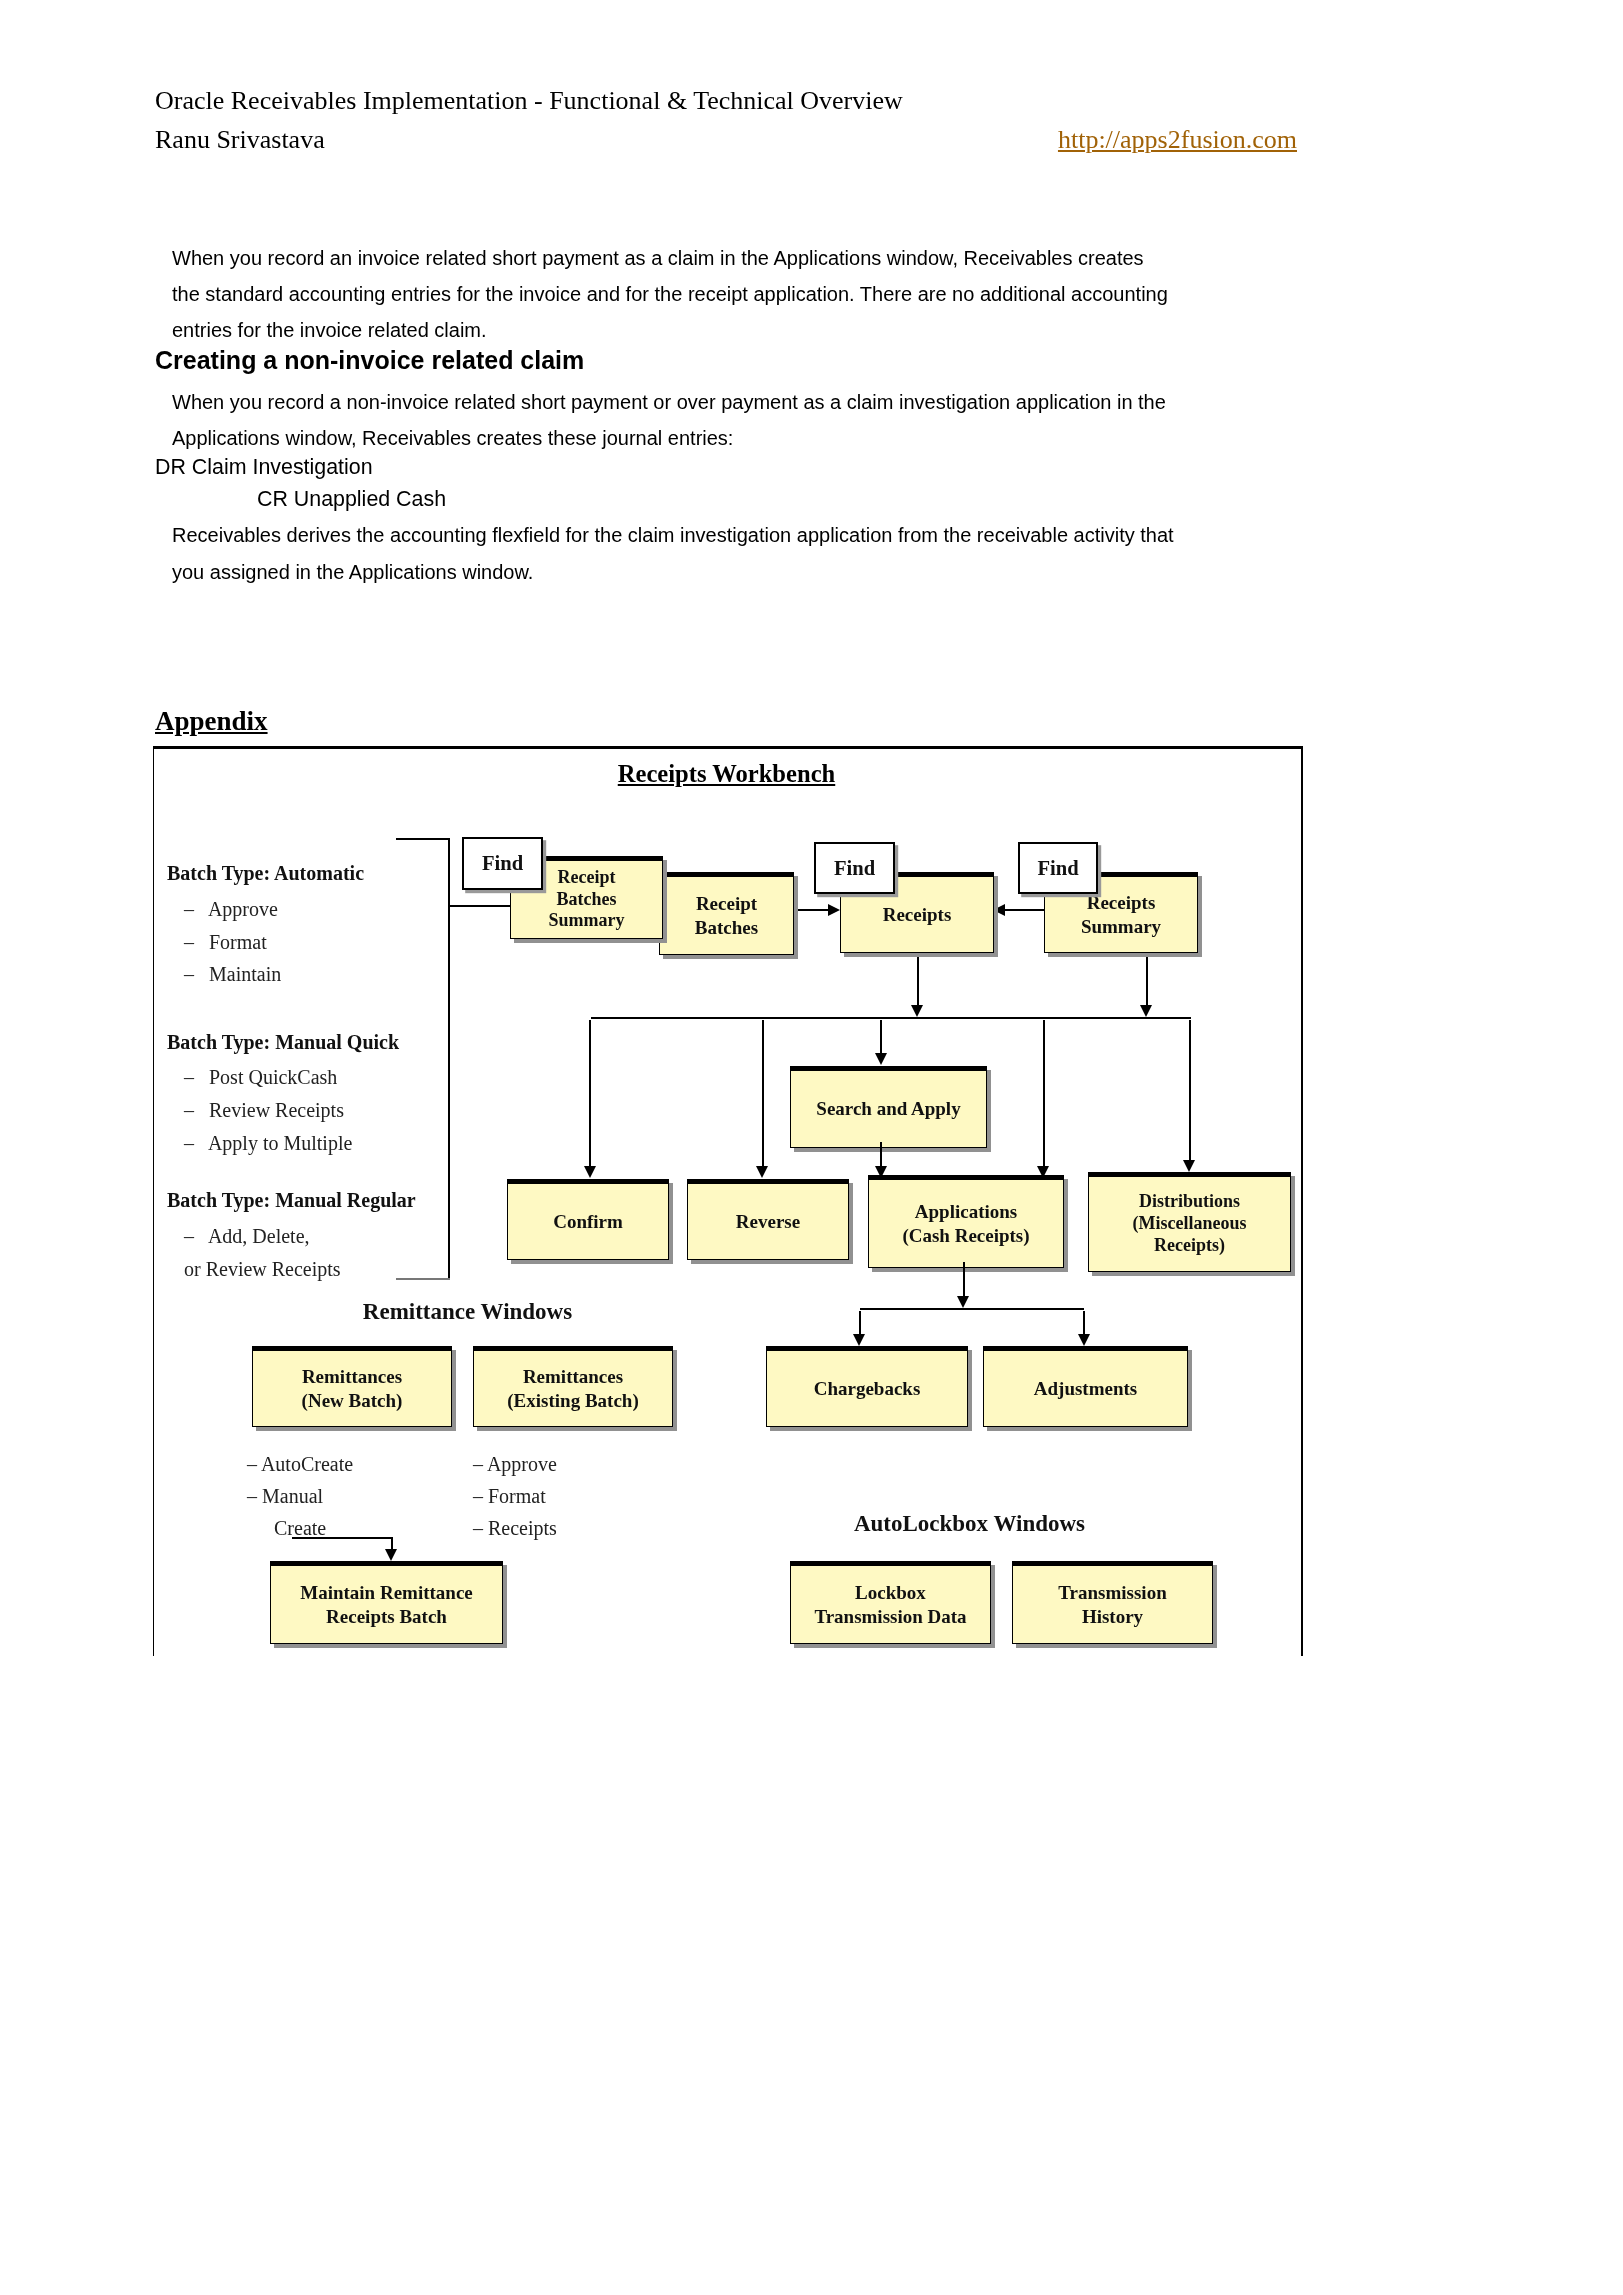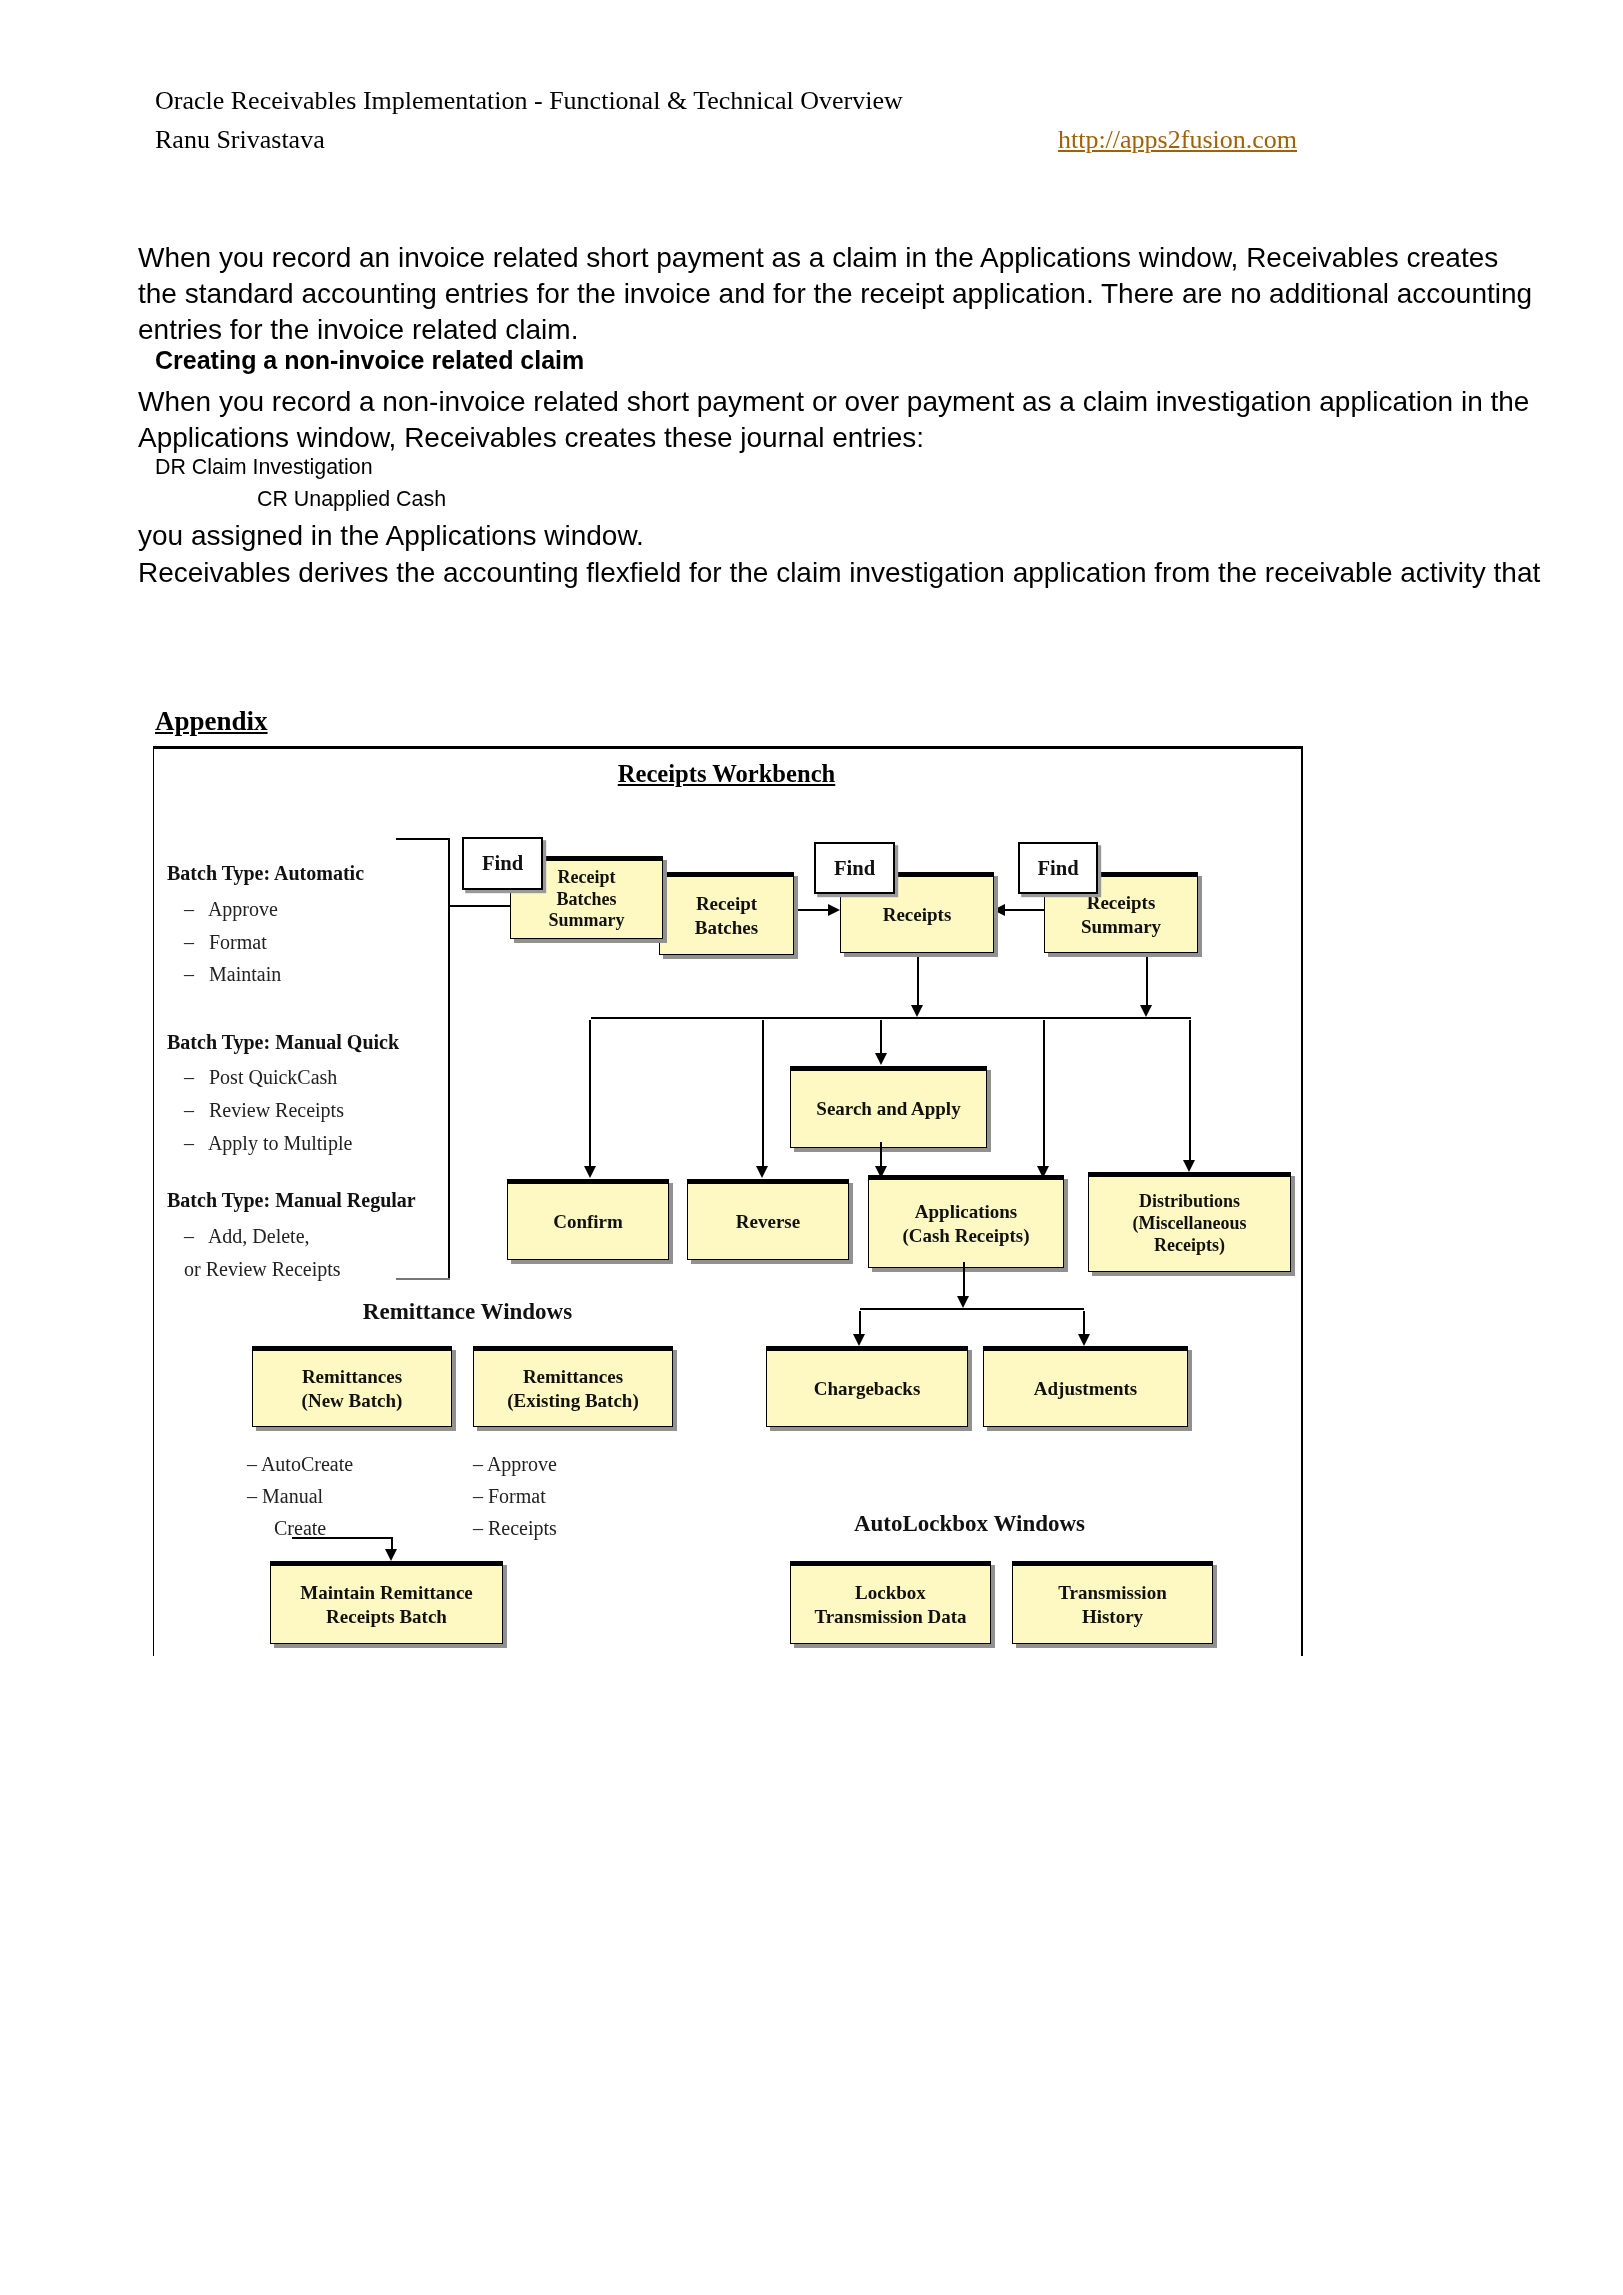--- a/index.html
+++ b/index.html
@@ -5,21 +5,21 @@
   html,body{margin:0;padding:0;}
   body{width:1624px;height:2295px;background:#ffffff;position:relative;overflow:hidden;}
   .serif{font-family:"Liberation Serif","DejaVu Serif",serif;}
   .sans{font-family:"Liberation Sans","DejaVu Sans",sans-serif;}
   .abs{position:absolute;}
   
   .doc-title{left:155px;top:86px;font-size:26px;color:#000;}
   .author-row{left:155px;top:125px;width:1142px;display:flex;justify-content:space-between;font-size:26px;}
   .link{color:#a16207;}
   
-  .para{left:138px;color:#000;font-size:28px;line-height:36px;white-space:nowrap;}
+  .para{left:172px;color:#000;font-size:20px;line-height:36px;white-space:nowrap;}
   .h1{left:155px;top:346px;font-size:25px;font-weight:bold;white-space:nowrap;color:#000;}
   .jr{font-size:21.4px;white-space:nowrap;color:#000;}
   .appendix{left:155px;top:706px;font-size:27px;font-weight:bold;text-decoration:underline;color:#000;}
   
   .frame{left:153px;top:746px;width:1147px;height:907px;border-top:3.2px solid #000;border-left:1.6px solid #000;border-right:2.4px solid #000;background:transparent;}
   .dg-title{left:153px;top:760px;width:1147px;text-align:center;font-size:24.6px;font-weight:bold;text-decoration:underline;color:#000;}
   
   .gbox{background:#fef9c3;border:1.6px solid #000;border-top:5.6px solid #000;box-shadow:4px 4px 0 #919191;display:flex;align-items:center;justify-content:center;text-align:center;font-weight:bold;font-size:19px;line-height:1.22;color:#111;white-space:pre-line;font-family:"Liberation Serif","DejaVu Serif",serif;}
   .wbox{background:#fff;border:2.4px solid #000;box-shadow:3.2px 3.2px 0 #999;display:flex;align-items:center;justify-content:center;font-weight:bold;font-size:20.6px;color:#111;font-family:"Liberation Serif","DejaVu Serif",serif;z-index:5;}
   
@@ -48,22 +48,22 @@
   <div>entries for the invoice related claim.</div>
 </div>
 <div class="abs sans h1">Creating a non-invoice related claim</div>
 <div class="abs sans para" style="top:384px;">
   <div>When you record a non-invoice related short payment or over payment as a claim investigation application in the</div>
   <div>Applications window, Receivables creates these journal entries:</div>
 </div>
 <div class="abs sans jr" style="left:155px;top:455px;">DR Claim Investigation</div>
 <div class="abs sans jr" style="left:257px;top:487px;">CR Unapplied Cash</div>
 <div class="abs sans para" style="top:517px;line-height:37px;">
+  <div>Receivables derives the accounting flexfield for the claim investigation application from the receivable activity that</div>
   <div>you assigned in the Applications window.</div>
-  <div>Receivables derives the accounting flexfield for the claim investigation application from the receivable activity that</div>
 </div>
 
 <div class="abs serif appendix">Appendix</div>
 <div class="abs frame"></div>
 <div class="abs serif dg-title">Receipts Workbench</div>
 
 <div class="hl" style="left:396px;top:838px;width:54px;"></div>
 <div class="vl" style="left:448px;top:838px;height:442px;"></div>
 <div class="hl" style="left:396px;top:1278px;width:54px;background:#777;"></div>
 <div class="hl" style="left:449px;top:905px;width:61px;"></div>

